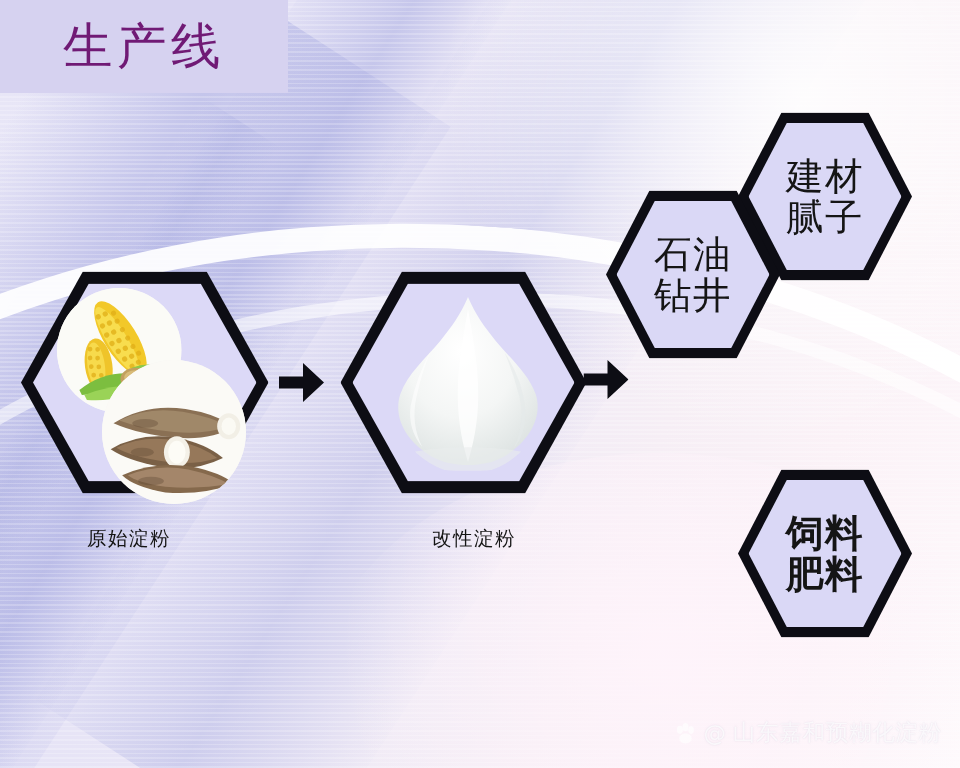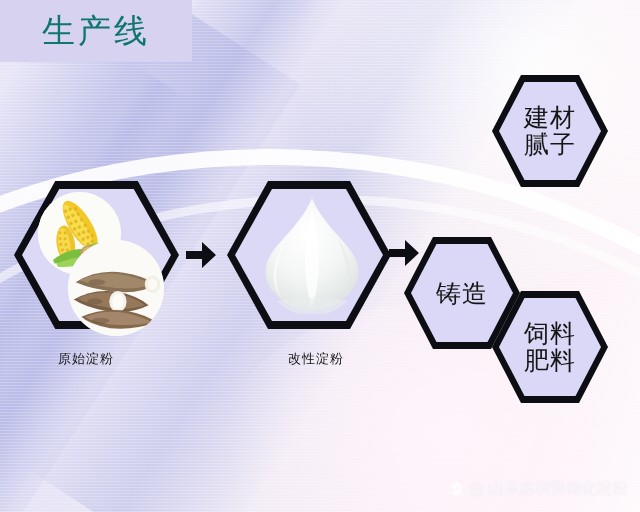--- a/index.html
+++ b/index.html
@@ -42,21 +42,21 @@
   .glowbottom{position:absolute;right:-30px;bottom:-120px;width:460px;height:330px;
     border-radius:50%;background:radial-gradient(circle at 50% 40%,rgba(255,244,251,.9),rgba(255,244,251,0) 70%);
     pointer-events:none;}
 
   
   #title-band{
     position:absolute;left:0;top:0;width:192px;height:62px;
     background:#d6d2f0;display:flex;align-items:center;justify-content:center;
   }
   #title-text{
-    font-size:33px;color:#0f766e;letter-spacing:3px;font-weight:400;
+    font-size:33px;color:#701a75;letter-spacing:3px;font-weight:400;
     font-family:"DejaVu Sans","Liberation Sans",sans-serif;
   }
 
   
   .hex{
     position:absolute;
     -webkit-clip-path:polygon(25% 0%,75% 0%,100% 50%,75% 100%,25% 100%,0% 50%);
     clip-path:polygon(25% 0%,75% 0%,100% 50%,75% 100%,25% 100%,0% 50%);
     background:#0d0d14;
     display:flex;align-items:center;justify-content:center;
@@ -84,21 +84,21 @@
 
   #hex-raw{left:14px;top:181px;width:165px;height:148px;}
   #hex-mod{left:227px;top:181px;width:164px;height:148px;}
 
   
   #hex-oil{left:404px;top:127px;width:116px;height:112px;}
   #hex-cast{left:404px;top:237px;width:116px;height:112px;}
   #hex-tofu{left:404px;top:347px;width:116px;height:112px;}
   #hex-build{left:492px;top:75px;width:116px;height:112px;}
   #hex-metal{left:492px;top:185px;width:116px;height:112px;}
-  #hex-feed{left:492px;top:291px;width:116px;height:112px;}
+  #hex-feed{left:492px;top:313px;width:116px;height:112px;font-weight:bold;}
 
   
   .photo{position:absolute;border-radius:50%;overflow:hidden;}
   #photo-corn{left:38px;top:192px;width:83px;height:83px;
     background:radial-gradient(circle at 50% 50%,#fdfdfa 58%,#f3f2ee 100%);}
   #photo-cassava{left:68px;top:240px;width:96px;height:96px;
     background:radial-gradient(circle at 50% 50%,#fbfaf7 52%,#efeeea 100%);}
   #photo-starch{left:258px;top:194px;width:108px;height:122px;}
 
   .corn-svg,.cassava-svg,.starch-svg{position:absolute;inset:0;width:100%;height:100%;}
@@ -261,23 +261,24 @@
   <svg class="arrow" id="arrow-2" viewBox="0 0 30 34">
     <path d="M0 13 H16 V4 L30 17 L16 30 V21 H0 Z" fill="#0d0d14"></path>
   </svg>
 
   <div class="hex" id="hex-build">
     <div class="hex-inner">
       <span class="hex-label">建材
 腻子</span>
     </div>
   </div>
-  <div class="hex" id="hex-cast">
+  <div class="hex" id="hex-oil">
     <div class="hex-inner">
-      <span class="hex-label">铸造</span>
+      <span class="hex-label">石油
+钻井</span>
     </div>
   </div>
   <div class="hex" id="hex-feed">
     <div class="hex-inner">
       <span class="hex-label">饲料
 肥料</span>
     </div>
   </div>
 
   <div class="caption" id="cap-raw">原始淀粉</div>

